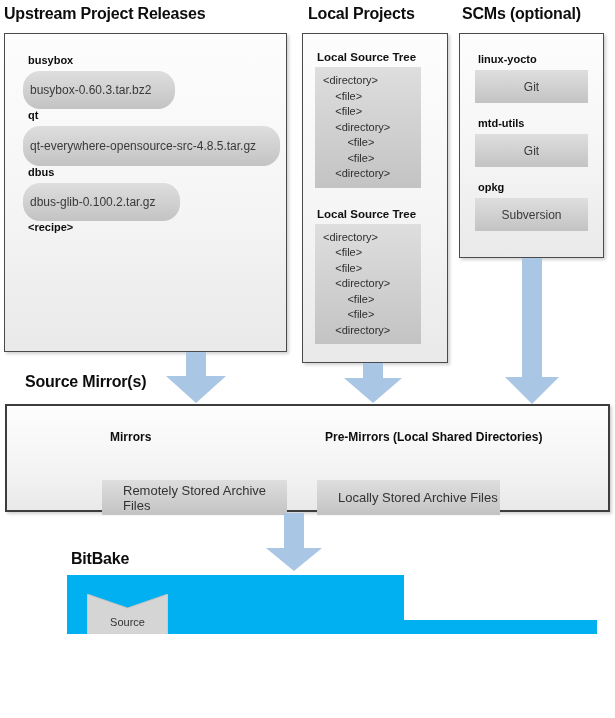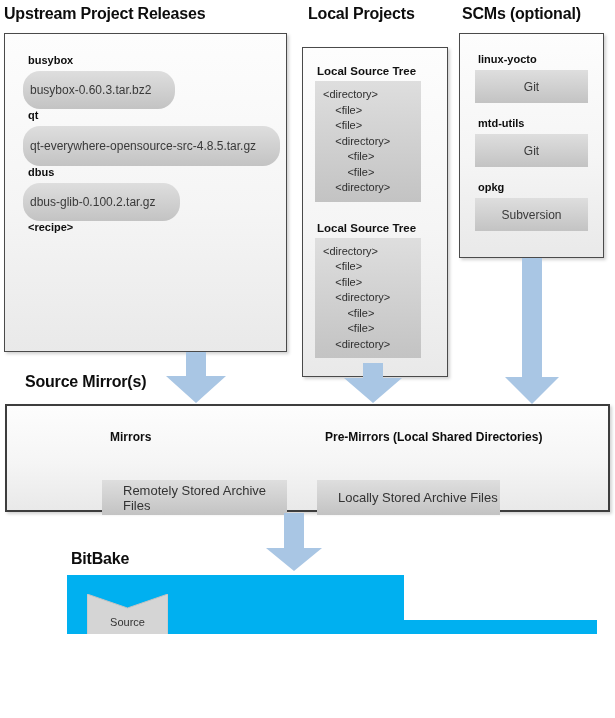--- a/index.html
+++ b/index.html
@@ -11,21 +11,21 @@
     position:absolute; font-size:16px; font-weight:700; color:#0d0d0d;
     letter-spacing:-0.2px; white-space:nowrap;
   }
   .panel {
     position:absolute; border:1px solid #4a4a4a;
     background:linear-gradient(180deg,#fdfdfd 0%,#f5f5f5 55%,#e9e9e9 100%);
     box-shadow:2px 2px 3px rgba(0,0,0,0.18);
     box-sizing:border-box;
   }
   #panel-upstream { left:4px;  top:33px;  width:283px; height:319px; padding:20px 0 0 18px; }
-  #panel-local    { left:302px; top:47px; width:146px; height:330px; padding:17px 0 0 12px; }
+  #panel-local    { left:302px; top:33px; width:146px; height:330px; padding:17px 0 0 12px; }
   #panel-scms     { left:459px; top:33px; width:145px; height:225px; padding:19px 13px 0 15px; }
   #panel-mirror   { left:5px;  top:404px; width:605px; height:108px; border-width:2px; border-color:#3d3d3d; }
 
   .item-label {
     font-size:11px; font-weight:700; color:#0d0d0d; margin:0 0 5px 5px; white-space:pre;
   }
   .gray-box {
     background:linear-gradient(180deg,#dedede 0%,#cecece 60%,#c3c3c3 100%);
     color:#3a3a3a; font-size:12px; box-sizing:border-box;
   }

